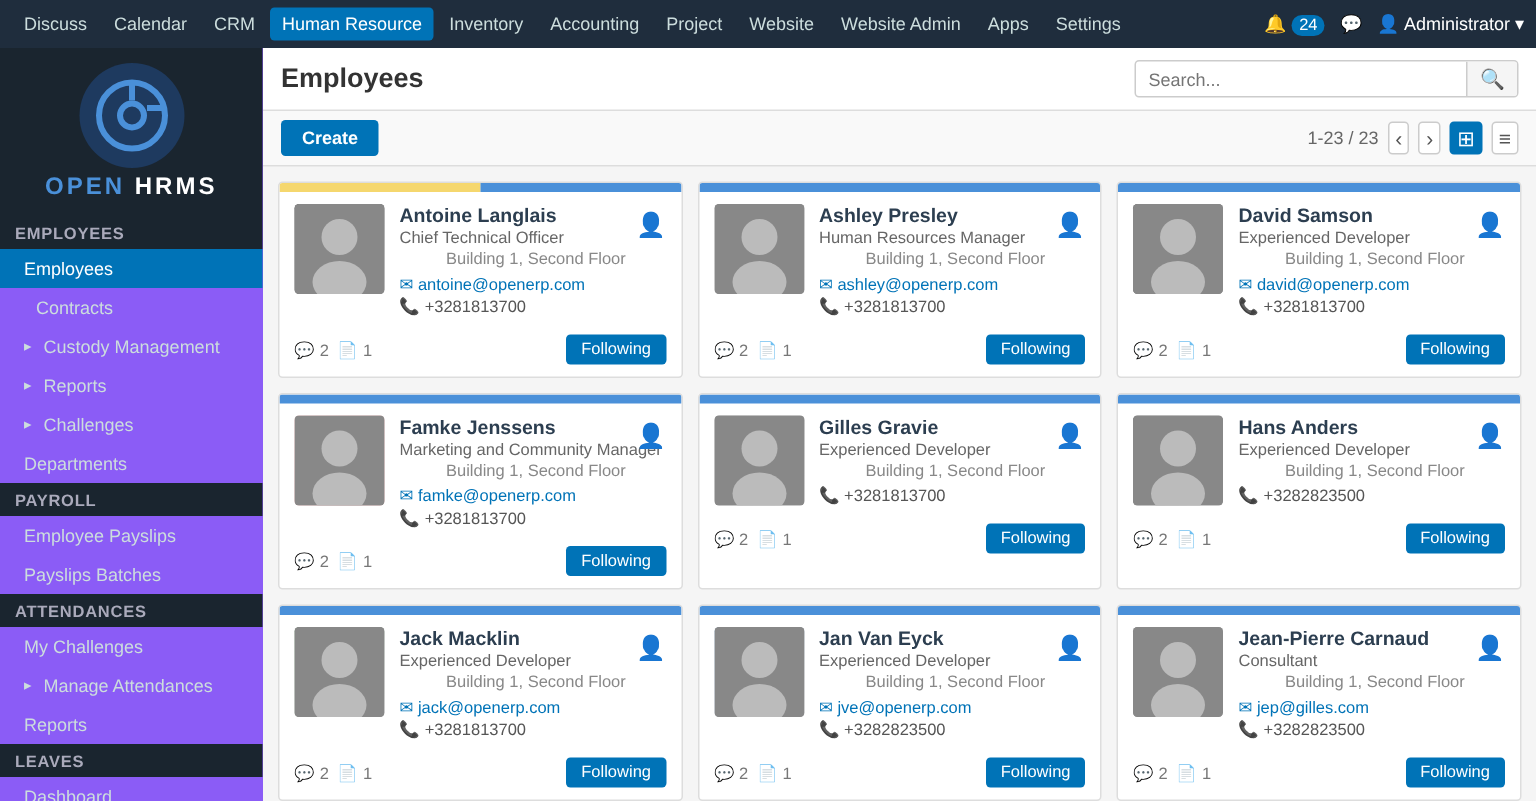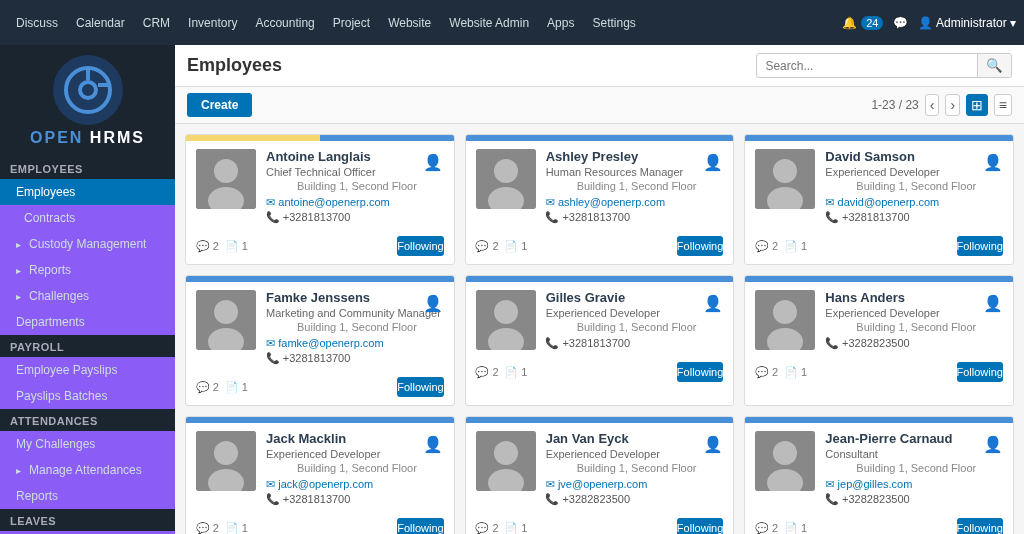--- a/index.html
+++ b/index.html
@@ -1,21 +1,21 @@
 <!DOCTYPE html>
 <html><head>
   <meta charset="utf-8">
   <style>
     * { box-sizing: border-box; margin: 0; padding: 0; }
     body { font-family: Arial, sans-serif; font-size: 13px; background: #f0f0f0; overflow: hidden; }
 
     
     .top-nav {
       background: #1f2d3d;
-      height: 45px;
+      height: 32px;
       display: flex;
       align-items: center;
       padding: 0 8px;
       color: #fff;
       font-size: 12px;
     }
     .top-nav-items {
       display: flex;
       align-items: center;
       gap: 2px;
@@ -291,33 +291,34 @@
     .stat-item {
       display: flex;
       align-items: center;
       gap: 2px;
     }
     .btn-following {
       background: #0073b7;
       color: #fff;
       border: none;
       border-radius: 3px;
-      padding: 4px 0;
+      padding: 4px 10px;
       font-size: 11px;
       cursor: pointer;
     }
   </style>
 </head>
 <body>
 
 <div class="top-nav">
   <div class="top-nav-items">
     <div class="top-nav-item">Discuss</div>
     <div class="top-nav-item">Calendar</div>
     <div class="top-nav-item">CRM</div>
+    <div class="top-nav-item active">Human Resource</div>
     <div class="top-nav-item">Inventory</div>
     <div class="top-nav-item">Accounting</div>
     <div class="top-nav-item">Project</div>
     <div class="top-nav-item">Website</div>
     <div class="top-nav-item">Website Admin</div>
     <div class="top-nav-item">Apps</div>
     <div class="top-nav-item">Settings</div>
   </div>
   <div class="top-nav-right">
     <span>🔔 <span class="nav-badge">24</span></span>

